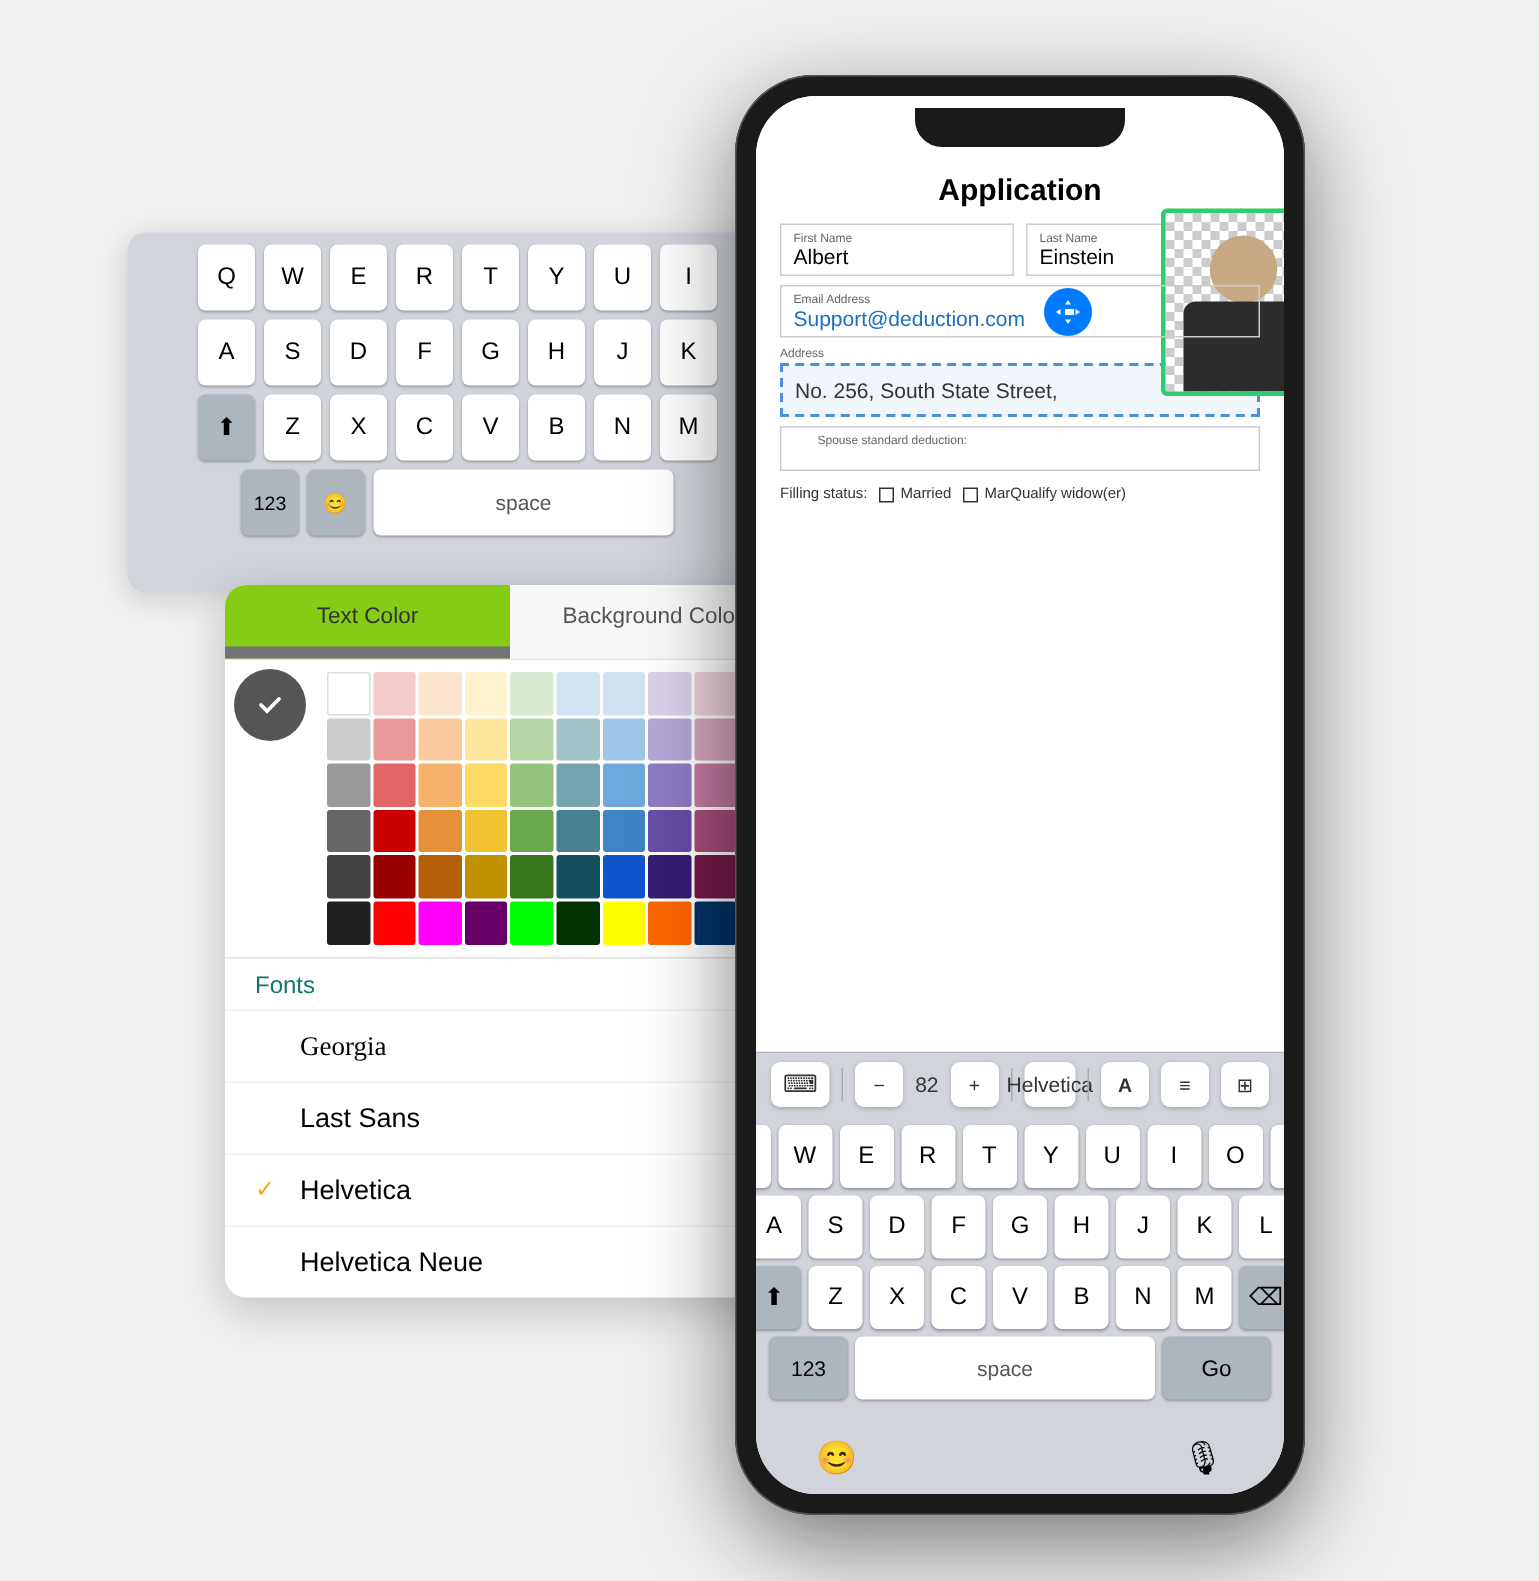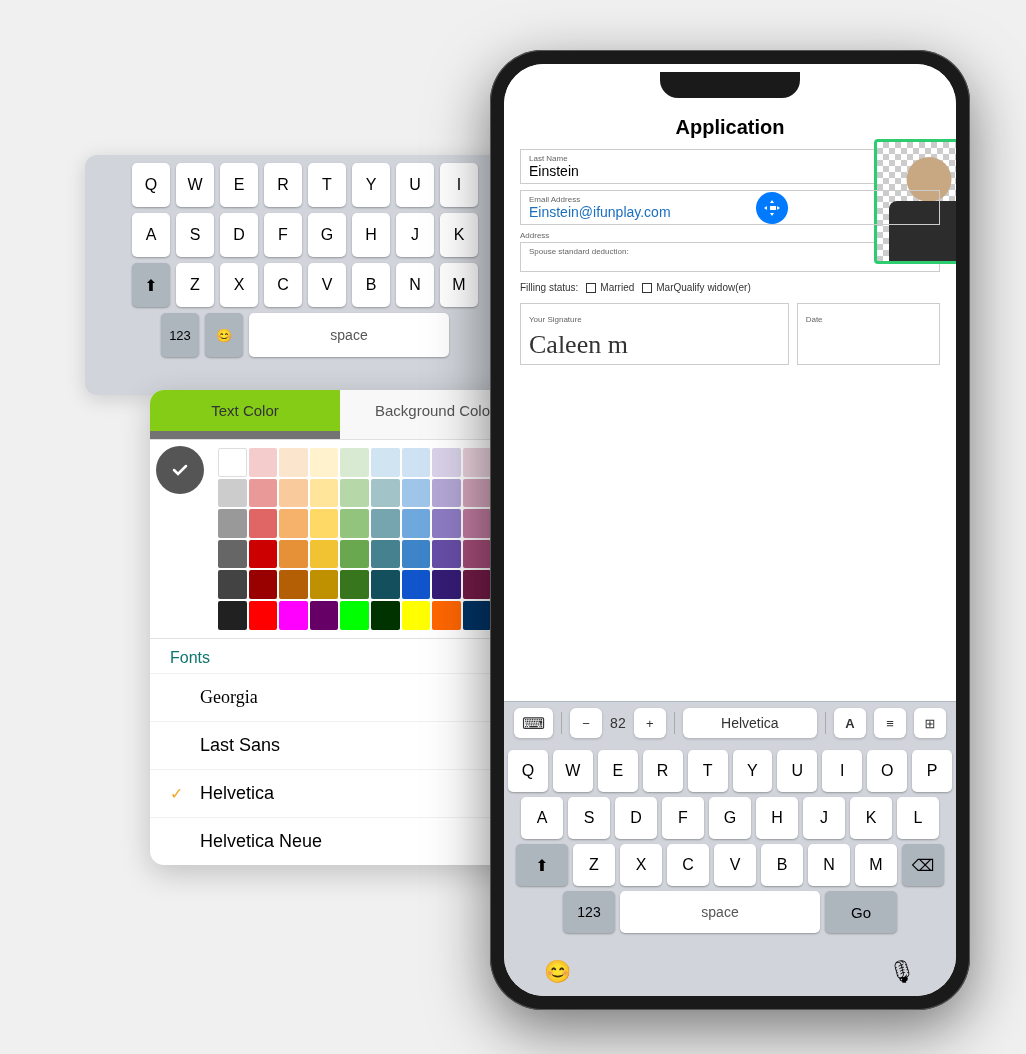--- a/index.html
+++ b/index.html
@@ -144,21 +144,21 @@
 
     
     .phone-wrapper {
       position: absolute;
       top: 50px;
       left: 490px;
       width: 480px;
       height: 960px;
     }
     .phone-frame {
-      width: 480px;
+      width: 380px;
       height: 960px;
       background: #1a1a1a;
       border-radius: 52px;
       padding: 14px;
       box-shadow: 0 20px 60px rgba(0,0,0,0.5), inset 0 0 0 1px #555;
       position: relative;
     }
     .phone-screen {
       width: 100%;
       height: 100%;
@@ -229,21 +229,21 @@
     .address-field {
       border: 2px dashed #4a90d9;
       background: rgba(74,144,217,0.08);
       padding: 8px;
       margin-bottom: 6px;
       font-size: 14px;
       color: #333;
     }
     .spouse-row {
       border: 1px solid #ccc;
-      padding: 4px 8px;
+      padding: 4px 24px;
       margin-bottom: 6px;
       font-size: 10px;
       color: #555;
       min-height: 30px;
     }
     .filing-row {
       display: flex;
       align-items: center;
       gap: 8px;
       font-size: 10px;
@@ -601,65 +601,61 @@
 
         <div class="photo-placeholder">
           <div class="person-head"></div>
           <div class="person-body"></div>
         </div>
 
         <div class="doc-title">Application</div>
 
         <div class="doc-row">
           <div class="doc-field">
+            <span class="doc-field-label">First Name</span>
+            <span class="doc-field-value">Albert</span>
+          </div>
+          <div class="doc-field">
             <span class="doc-field-label">Last Name</span>
             <span class="doc-field-value">Einstein</span>
           </div>
         </div>
 
         <div class="doc-field" style="margin-bottom: 6px; position: relative;">
           <span class="doc-field-label">Email Address</span>
-          <span class="doc-field-value blue">Einstein@ifunplay.com</span>
+          <span class="doc-field-value blue">Support@deduction.com</span>
           
           <div class="move-handle" style="position: absolute; top: 50%; left: 60%; transform: translate(-50%, -50%);">
             <svg width="18" height="18" viewBox="0 0 18 18" fill="white">
               <path d="M9 1l2 3H7l2-3zm0 16l-2-3h4l-2 3zM1 9l3-2v4L1 9zm16 0l-3 2V7l3 2zm-8-2h4v4H7V7z" fill="white"></path>
             </svg>
           </div>
         </div>
 
         <div style="margin-bottom:2px;">
           <span class="doc-field-label">Address</span>
         </div>
+        <div class="address-field">No. 256, South State Street,</div>
 
         <div class="spouse-row">
           <span class="doc-field-label">Spouse standard deduction:</span>
         </div>
 
         <div class="filing-row">
           <span>Filling status:</span>
           <div class="checkbox-item">
             <div class="checkbox-sq"></div>
             <span>Married</span>
           </div>
           <div class="checkbox-item">
             <div class="checkbox-sq"></div>
             <span>MarQualify widow(er)</span>
           </div>
         </div>
 
-        <div class="signature-row">
-          <div class="signature-box">
-            <span class="sig-label">Your Signature</span>
-            <div class="sig-script">Caleen m</div>
-          </div>
-          <div class="date-box">
-            <span class="sig-label">Date</span>
-          </div>
-        </div>
       </div>
 
       <div class="toolbar">
         <button class="toolbar-btn icon-btn">⌨</button>
         <div class="toolbar-divider"></div>
         <button class="toolbar-btn">−</button>
         <span style="font-size:14px;color:#333;">82</span>
         <button class="toolbar-btn">+</button>
         <div class="toolbar-divider"></div>
         <button class="toolbar-btn font-name-btn">Helvetica</button>

